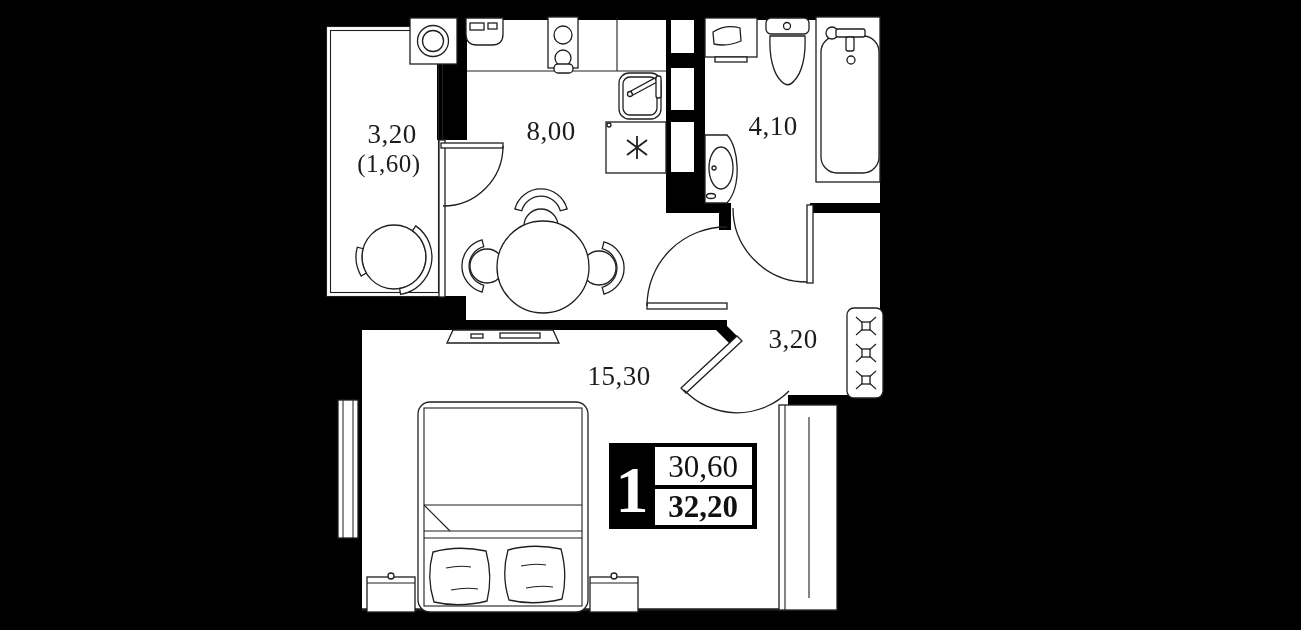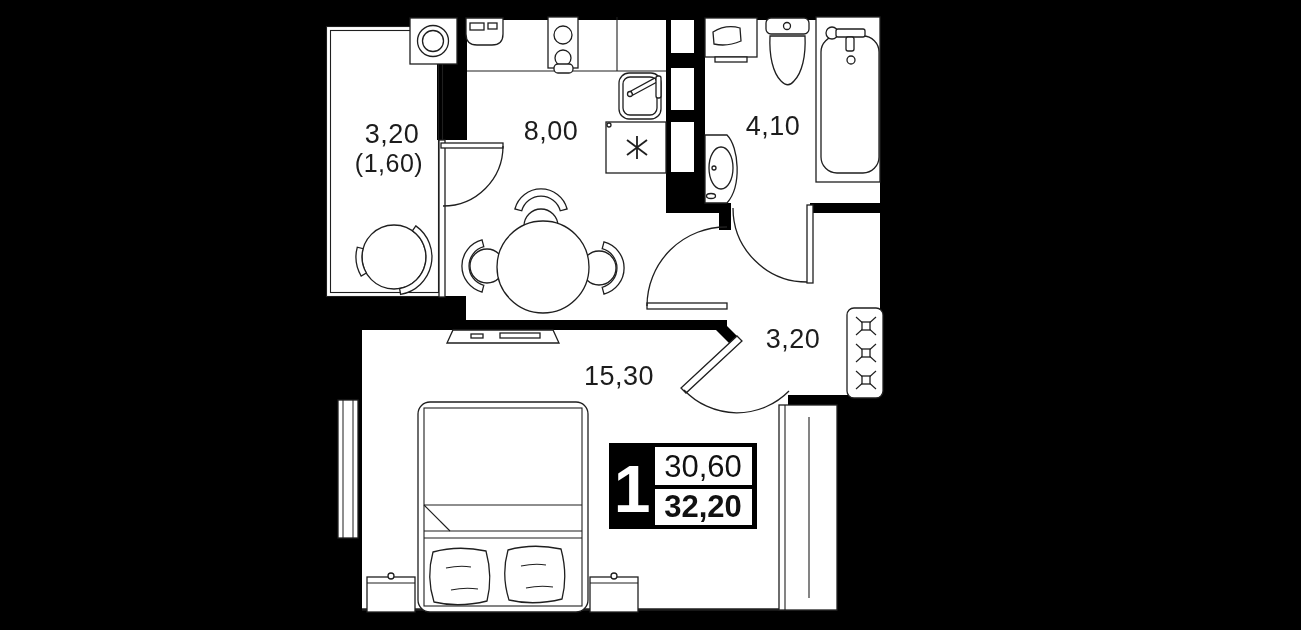--- a/index.html
+++ b/index.html
@@ -1,17 +1,17 @@
 <!DOCTYPE html>
 <html><head>
 <meta charset="utf-8">
 <style>
   html,body{margin:0;padding:0;background:#000;}
   .stage{position:relative;width:1301px;height:630px;background:#000;overflow:hidden;
-         font-family:Liberation Sans, sans-serif;}
+         font-family:Liberation Serif, serif;}
   svg{position:absolute;left:0;top:0;}
   .wall{fill:#000;stroke:none;}
   .floor{fill:#fff;stroke:none;}
   .fw{fill:#fff;stroke:#1f1f1f;stroke-width:1.3;}
   .ln{fill:none;stroke:#1f1f1f;stroke-width:1.3;}
   .thin{fill:none;stroke:#1f1f1f;stroke-width:1.1;}
   .lbl{fill:#1c1c1c;font-size:27px;letter-spacing:.5px;}
   .lbl-small{fill:#1c1c1c;font-size:25px;letter-spacing:.5px;}
   .num{fill:#111;font-size:31px;}
   .num-bold{fill:#111;font-size:31px;font-weight:bold;}

